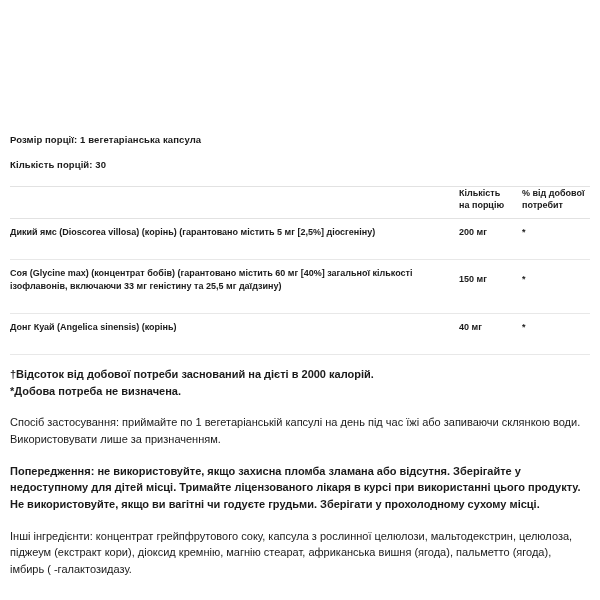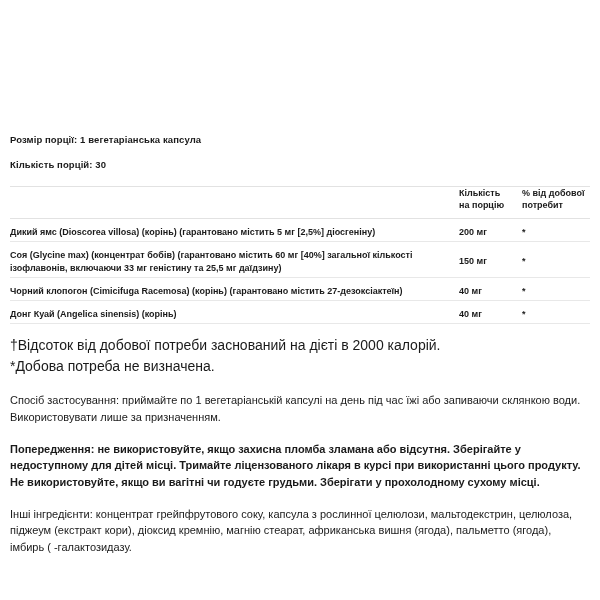--- a/index.html
+++ b/index.html
@@ -53,40 +53,40 @@
     border-bottom: 1px solid #e2e2e2;
     padding: 0 0 7px 0;
     vertical-align: top;
     font-size: 9px;
     font-weight: bold;
     text-align: left;
     line-height: 1.35;
   }
   .facts-table tr.data-row > td {
     border-bottom: 1px solid #e8e8e8;
-    padding: 7px 0 2px 0;
+    padding: 7px 0 20px 0;
     vertical-align: middle;
     font-size: 9px;
     font-weight: bold;
     line-height: 1.45;
   }
   .col-name   { width: 449px; padding-right: 10px !important; }
   .col-amount { width: 63px; }
   .col-dv     { width: 68px; }
   .th-blank   { border-top: 1px solid #e2e2e2; }
   .dv-star {
     font-size: 11px;
     line-height: 1;
   }
 
   
   .footnotes {
     margin: 11px 0 0 0;
-    font-size: 14px;
-    font-weight: normal;
+    font-size: 11px;
+    font-weight: bold;
     line-height: 1.5;
   }
   .footnotes div { white-space: nowrap; }
 
   
   .para {
     font-size: 11px;
     font-weight: normal;
     line-height: 1.52;
     margin: 15px 0 0 0;
@@ -129,25 +129,20 @@
           <td>Дикий ямс (Dioscorea villosa) (корінь) (гарантовано містить 5 мг [2,5%] діосгеніну)</td>
           <td>200 мг</td>
           <td class="dv-star">*</td>
         </tr>
         <tr class="data-row">
           <td>Соя (Glycine max) (концентрат бобів) (гарантовано містить 60 мг [40%] загальної кількості ізофлавонів, включаючи 33 мг геністину та 25,5 мг даїдзину)</td>
           <td>150 мг</td>
           <td class="dv-star">*</td>
         </tr>
         <tr class="data-row">
-          <td>Чорний клопогон (Cimicifuga Racemosa) (корінь) (гарантовано містить 27-дезоксіактеїн)</td>
-          <td>40 мг</td>
-          <td class="dv-star">*</td>
-        </tr>
-        <tr class="data-row">
           <td>Донг Куай (Angelica sinensis) (корінь)</td>
           <td>40 мг</td>
           <td class="dv-star">*</td>
         </tr>
       </tbody>
     </table>
 
     <div class="footnotes">
       <div>†Відсоток від добової потреби заснований на дієті в 2000 калорій.</div>
       <div>*Добова потреба не визначена.</div>

